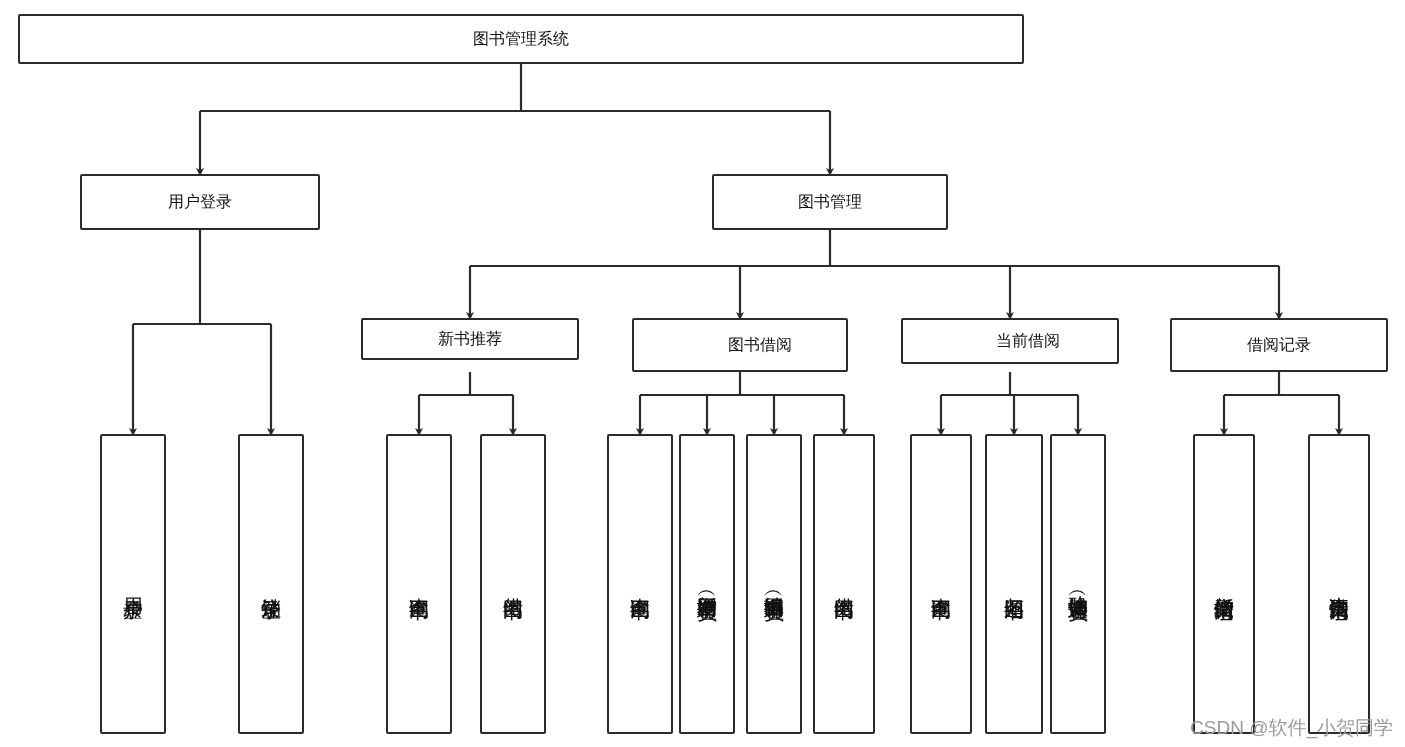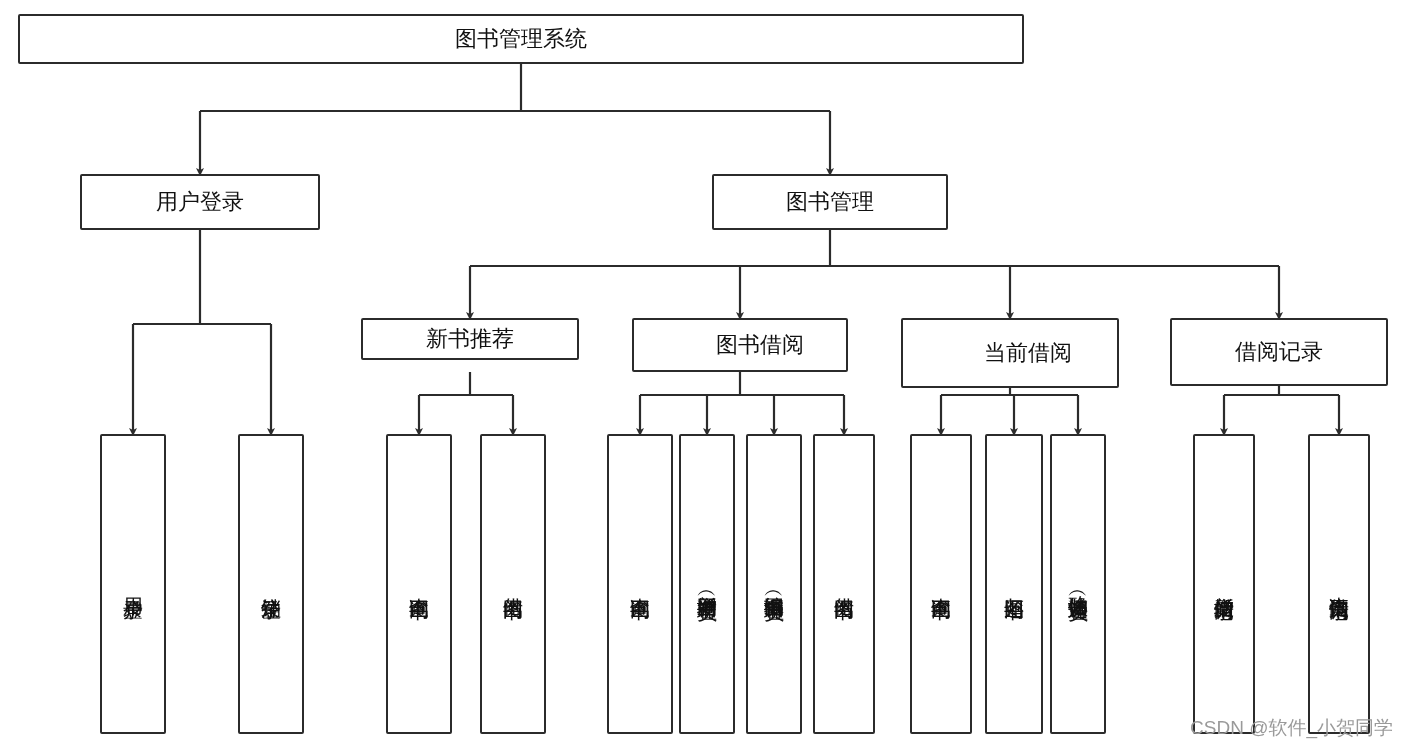--- a/index.html
+++ b/index.html
@@ -29,21 +29,21 @@
   .node {
     position: absolute;
     box-sizing: border-box;
     border: 2px solid #2b2b2b;
     background: #ffffff;
     border-radius: 2px;
     display: flex;
     align-items: center;
     justify-content: center;
     text-align: center;
-    font-size: 22px;
+    font-size: 16px;
     line-height: 1.25;
     color: #111111;
   }
   .node.vertical {
     writing-mode: vertical-rl;
     text-orientation: upright;
     letter-spacing: 1px;
     font-size: 20px;
     padding: 10px 0;
   }
@@ -109,24 +109,24 @@
       </div>
       <div class="node" style="left: 712px; top: 174px; width: 236px; height: 56px;">
         <span>图书管理</span>
       </div>
       <div class="node" style="left: 361px; top: 318px; width: 218px; height: 42px;">
         <span>新书推荐</span>
       </div>
       <div class="node" style="left: 632px; top: 318px; width: 216px; height: 54px; padding-left: 40px;">
         <span>图书借阅</span>
       </div>
-      <div class="node" style="left: 901px; top: 318px; width: 218px; height: 70px; padding-left: 36px;">
+      <div class="node" style="left: 901px; top: 318px; width: 218px; height: 46px; padding-left: 36px;">
         <span>当前借阅</span>
       </div>
-      <div class="node" style="left: 1170px; top: 318px; width: 218px; height: 68px;">
+      <div class="node" style="left: 1170px; top: 318px; width: 218px; height: 54px;">
         <span>借阅记录</span>
       </div>
       <div class="node vertical" style="left: 100px; top: 434px; width: 66px; height: 300px;">
         <span>用户登录</span>
       </div>
       <div class="node vertical" style="left: 238px; top: 434px; width: 66px; height: 300px;">
         <span>注销登录</span>
       </div>
       <div class="node vertical" style="left: 386px; top: 434px; width: 66px; height: 300px;">
         <span>查询图书</span>

